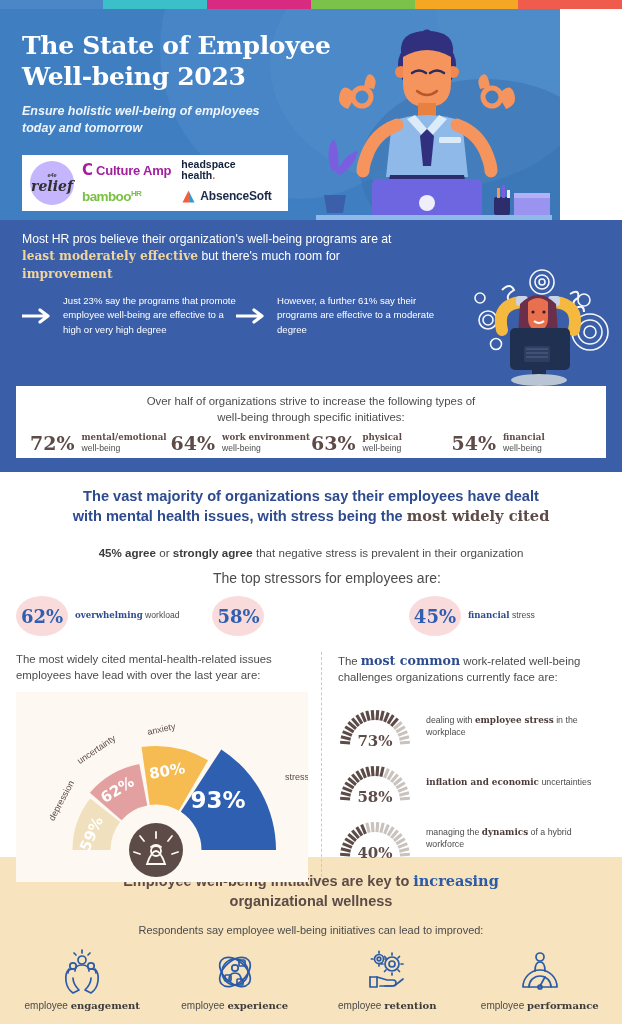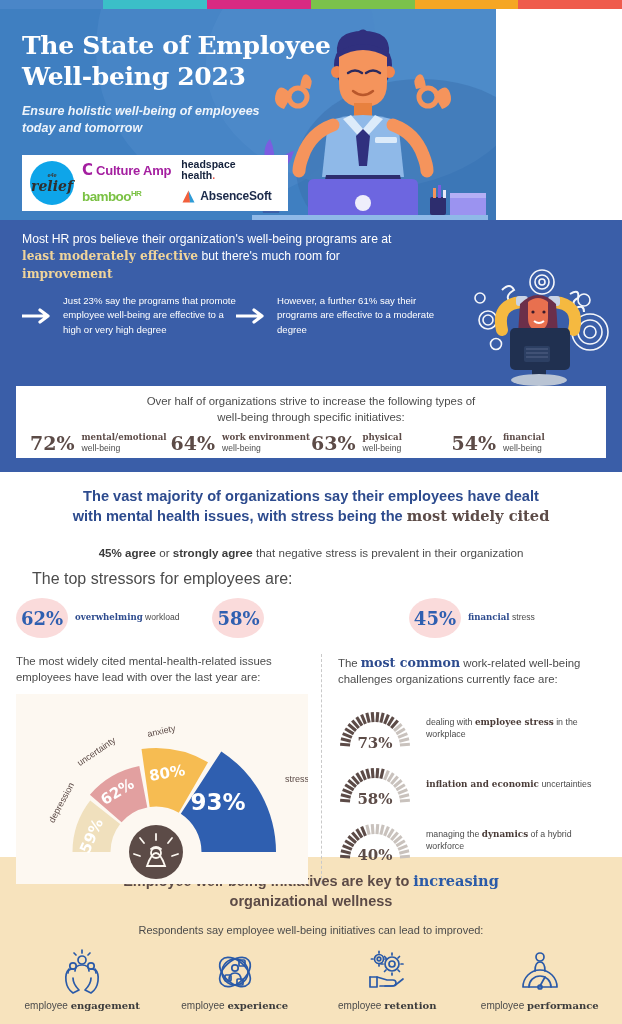--- a/index.html
+++ b/index.html
@@ -9,21 +9,21 @@
     background: #fff; overflow: hidden;
   }
   .page { position: relative; width: 622px; height: 1024px; }
 
   
   .topbar { display: flex; width: 622px; height: 9px; }
   .topbar span { height: 9px; }
 
   
   .header {
-    position: relative; width: 496px; height: 211px;
+    position: relative; width: 560px; height: 211px;
     background: #3f7fc1; overflow: hidden;
   }
   .hdr-blob { position: absolute; border-radius: 50%; }
   .b1 { width: 330px; height: 250px; right: -40px; top: -70px; background: #5a95d0; opacity: .55; }
   .b2 { width: 280px; height: 300px; right: 120px; top: -110px; background: #4d89c9; opacity: .6; }
   .b3 { width: 250px; height: 180px; right: -50px; top: 70px; background: #3a6fae; opacity: .5; }
   .hdr-left { position: absolute; left: 22px; top: 22px; width: 340px; z-index: 5; }
   .hdr-title {
     font-family: "DejaVu Serif", serif;
     font-weight: bold; font-size: 25px; line-height: 1.22;
@@ -33,21 +33,21 @@
     margin-top: 11px; font-style: italic; font-weight: bold;
     font-size: 12.5px; line-height: 1.32; color: #eef4fb;
   }
   .logobox {
     position: absolute; left: 22px; top: 146px; z-index: 6;
     width: 266px; height: 56px; background: #fff;
     display: flex; align-items: center; padding: 4px 8px;
   }
   .logo-col { display: flex; flex-direction: column; justify-content: center; }
   .relief-badge {
-    width: 44px; height: 44px; border-radius: 50%; background: #0ea5e9;
+    width: 44px; height: 44px; border-radius: 50%; background: #c4b5fd;
     display: flex; align-items: center; justify-content: center;
     flex-direction: column; margin-right: 4px;
   }
   .relief-top { font-size: 5.5px; font-weight: bold; color: #3b3b3b; font-style: italic; line-height: 1; }
   .relief-main { font-family: "DejaVu Serif", serif; font-style: italic; font-weight: bold; font-size: 14px; color: #2f2f2f; line-height: 1; }
   .logo-row { display: flex; align-items: center; height: 26px; }
   .ca-c { font-family: "DejaVu Sans", sans-serif; font-weight: bold; font-size: 15px; color: #a41fa0; margin-right: 3px; }
   .ca-t { font-weight: bold; font-size: 13px; color: #a41fa0; letter-spacing: -0.2px; }
   .hs-t { font-weight: bold; font-size: 10.5px; color: #14213b; line-height: 1.05; }
   .hs-dot { color: #f2574b; }
@@ -89,21 +89,21 @@
 
   
   .sec3 { position: relative; width: 622px; background: #fff; padding-top: 14px; height: 385px; }
   .sec3-h {
     text-align: center; color: #2d4b8e; font-weight: bold;
     font-size: 14.6px; line-height: 1.38; padding: 0 18px;
   }
   .hl-brown { color: #5c4b47; font-family: "DejaVu Serif", serif; font-weight: bold; }
   .sec3-sub { text-align: center; font-size: 11.6px; color: #4b4b4b; margin-top: 20px; }
   .sec3-sub b { color: #3c3c3c; }
-  .sec3-sub2 { text-align: left; font-size: 16px; color: #4b4b4b; margin-top: 11px; padding-left: 32px; }
+  .sec3-sub2 { text-align: center; font-size: 14px; color: #4b4b4b; margin-top: 11px; padding-left: 32px; }
   .stressors { display: flex; margin-top: 10px; padding: 0 16px; }
   .stress-item { display: flex; align-items: center; width: 33.3%; }
   .stress-bubble {
     width: 52px; height: 40px; border-radius: 50%; background: #fadbdb;
     display: flex; align-items: center; justify-content: center; flex: 0 0 auto;
   }
   .stress-pct { font-family: "DejaVu Serif", serif; font-weight: bold; font-size: 18px; color: #2f5fb0; }
   .stress-lab { font-size: 8.6px; line-height: 1.35; color: #4b4b4b; margin-left: 7px; }
   .stress-lab b { font-family: "DejaVu Serif", serif; color: #2d4b8e; }
 

